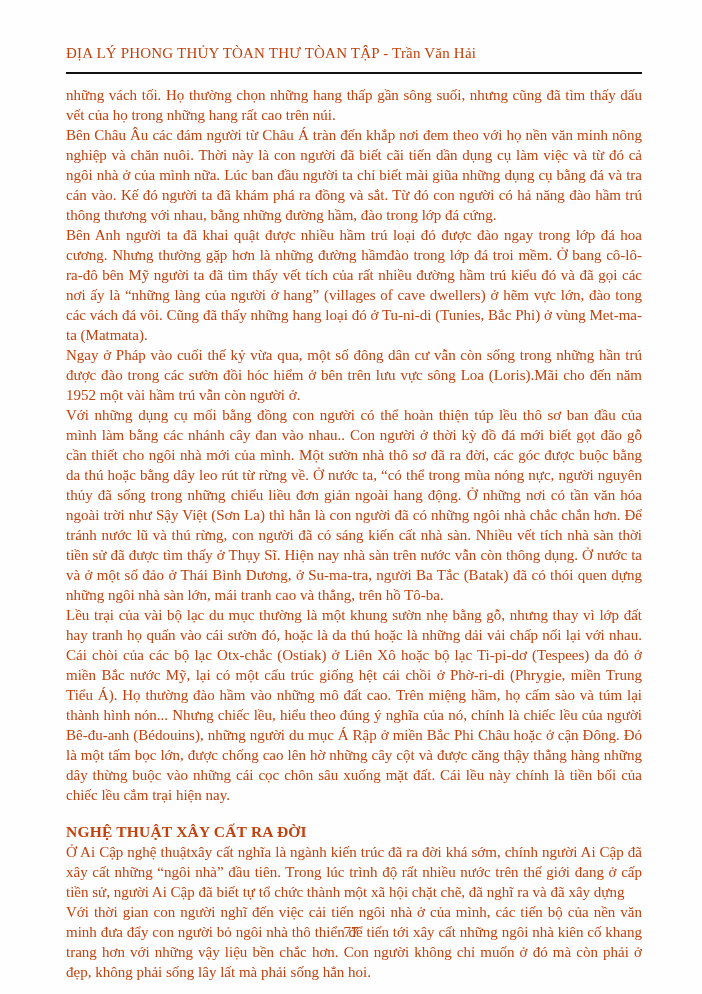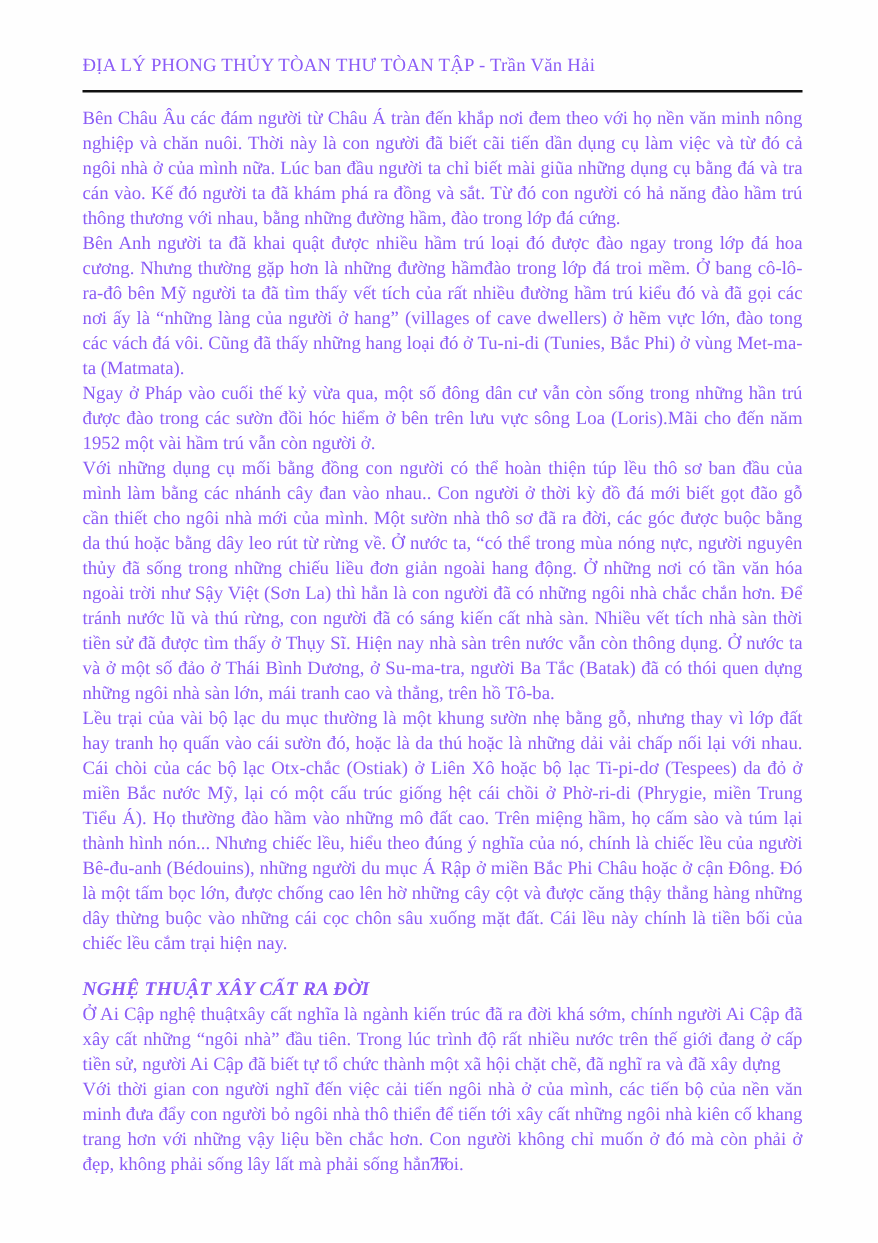--- a/index.html
+++ b/index.html
@@ -5,21 +5,21 @@
   html, body {
     margin: 0;
     padding: 0;
     background: #ffffff;
   }
   .page {
     position: relative;
     width: 702px;
     height: 994px;
     background: #fefefe;
-    color: #8b5cf6;
+    color: #c2410c;
     font-family: "Liberation Serif", "DejaVu Serif", serif;
     box-sizing: border-box;
     padding: 44px 60px 0 66px;
     overflow: hidden;
   }
   .header-title {
     font-size: 15px;
     line-height: 18px;
     letter-spacing: 0.2px;
     white-space: nowrap;
@@ -39,41 +39,41 @@
     line-height: 20px;
     text-align: justify;
     text-justify: inter-word;
   }
   .section-heading {
     margin: 17px 0 0 0;
     font-size: 15.5px;
     line-height: 20px;
     font-weight: bold;
     letter-spacing: 0.2px;
-    font-style: italic;
   }
   .page-footer {
     position: absolute;
     left: 0;
     top: 924px;
     width: 100%;
     text-align: center;
     font-size: 15px;
   }
 </style>
 </head>
 <body>
 
 <div class="page">
 
   <div class="header-title">ĐỊA LÝ PHONG THỦY TÒAN THƯ  TÒAN TẬP -  Trần Văn Hải</div>
 
   <hr class="header-rule">
 
   <div class="body-text">
+    <p>những vách tối. Họ thường chọn những hang thấp gần sông suối, nhưng cũng đã tìm thấy dấu vết của họ trong những hang rất cao trên núi.</p>
     <p>Bên Châu Âu các đám người từ Châu Á tràn đến khắp nơi đem theo với họ nền văn minh nông nghiệp và chăn nuôi. Thời này là con người đã biết cãi tiến dần dụng cụ làm việc và từ đó cả ngôi nhà ở của mình nữa. Lúc ban đầu người ta chỉ biết mài giũa những dụng cụ bằng đá và tra cán vào. Kế đó người ta đã khám phá ra đồng và sắt. Từ đó con người có hả năng đào hầm trú thông thương với nhau, bằng những đường hầm, đào trong lớp đá cứng.</p>
     <p>Bên Anh người ta đã khai quật được nhiều hầm trú loại đó được đào ngay trong lớp đá hoa cương. Nhưng thường gặp hơn là những đường hầmđào trong lớp đá troi mềm. Ở bang cô-lô-ra-đô bên Mỹ người ta đã tìm thấy vết tích của rất nhiều đường hầm trú kiểu đó và đã gọi các nơi ấy là “những làng của người ở hang” (villages of cave dwellers) ở hẽm vực lớn, đào tong các vách đá vôi. Cũng đã thấy những hang loại đó ở Tu-ni-di (Tunies, Bắc Phi) ở vùng Met-ma-ta (Matmata).</p>
     <p>Ngay ở Pháp vào cuối thế kỷ vừa qua, một số đông dân cư vẫn còn sống trong những hần trú được đào trong các sườn đồi hóc hiểm ở bên trên lưu vực sông Loa (Loris).Mãi cho đến năm 1952 một vài hầm trú vẫn còn người ở.</p>
     <p>Với những dụng cụ mối bằng đồng con người có thể hoàn thiện túp lều thô sơ ban đầu của mình làm bằng các nhánh cây đan vào nhau.. Con người ở thời kỳ đồ đá mới biết gọt đão gỗ cần thiết cho ngôi nhà mới của mình. Một sườn nhà thô sơ đã ra đời, các góc được buộc bằng da thú hoặc bằng dây leo rút từ rừng về. Ở nước ta, “có thể trong mùa nóng nực, người nguyên thủy đã sống trong những chiếu liều đơn giản ngoài hang động. Ở những nơi có tần văn hóa ngoài trời như Sậy Việt (Sơn La) thì hẳn là con người đã có những ngôi nhà chắc chắn hơn. Để tránh nước lũ và thú rừng, con người đã có sáng kiến cất nhà sàn. Nhiều vết tích nhà sàn thời tiền sử đã được tìm thấy ở Thụy Sĩ. Hiện nay nhà sàn trên nước vẫn còn thông dụng. Ở nước ta và ở một số đảo ở Thái Bình Dương, ở Su-ma-tra, người Ba Tắc (Batak) đã có thói quen dựng những ngôi nhà sàn lớn, mái tranh cao và thẳng, trên hồ Tô-ba.</p>
     <p>Lều trại của vài bộ lạc du mục thường là một khung sườn nhẹ bằng gỗ, nhưng thay vì lớp đất hay tranh họ quấn vào cái sườn đó, hoặc là da thú hoặc là những dải vải chấp nối lại với nhau. Cái chòi của các bộ lạc Otx-chắc (Ostiak) ở Liên Xô hoặc bộ lạc Ti-pi-dơ (Tespees) da đỏ ở miền Bắc nước Mỹ, lại có một cấu trúc giống hệt cái chồi ở Phờ-ri-di (Phrygie, miền Trung Tiểu Á). Họ thường đào hầm vào những mô đất cao. Trên miệng hầm, họ cấm sào và túm lại thành hình nón... Nhưng chiếc lều, hiểu theo đúng ý nghĩa của nó, chính là chiếc lều của người Bê-đu-anh (Bédouins), những người du mục Á Rập ở miền Bắc Phi Châu hoặc ở cận Đông. Đó là một tấm bọc lớn, được chống cao lên hờ những cây cột và được căng thậy thẳng hàng những dây thừng buộc vào những cái cọc chôn sâu xuống mặt đất. Cái lều này chính là tiền bối của chiếc lều cắm trại hiện nay.</p>
 
     <h2 class="section-heading">NGHỆ THUẬT XÂY CẤT RA ĐỜI</h2>
 
     <p>Ở Ai Cập nghệ thuậtxây cất nghĩa là ngành kiến trúc đã ra đời khá sớm, chính người Ai Cập đã xây cất những “ngôi nhà” đầu tiên. Trong lúc trình độ rất nhiều nước trên thế giới đang ở cấp tiền sử, người Ai Cập đã biết tự tổ chức thành một xã hội chặt chẽ, đã nghĩ ra và đã xây dựng</p>
     <p>Với thời gian con người nghĩ đến việc cải tiến ngôi nhà ở của mình, các tiến bộ của nền văn minh đưa đẩy con người bỏ ngôi nhà thô thiển để tiến tới xây cất những ngôi nhà kiên cố khang trang hơn với những vậy liệu bền chắc hơn. Con người không chỉ muốn ở đó mà còn phải ở đẹp, không phải sống lây lất mà phải sống hẳn hoi.</p>

